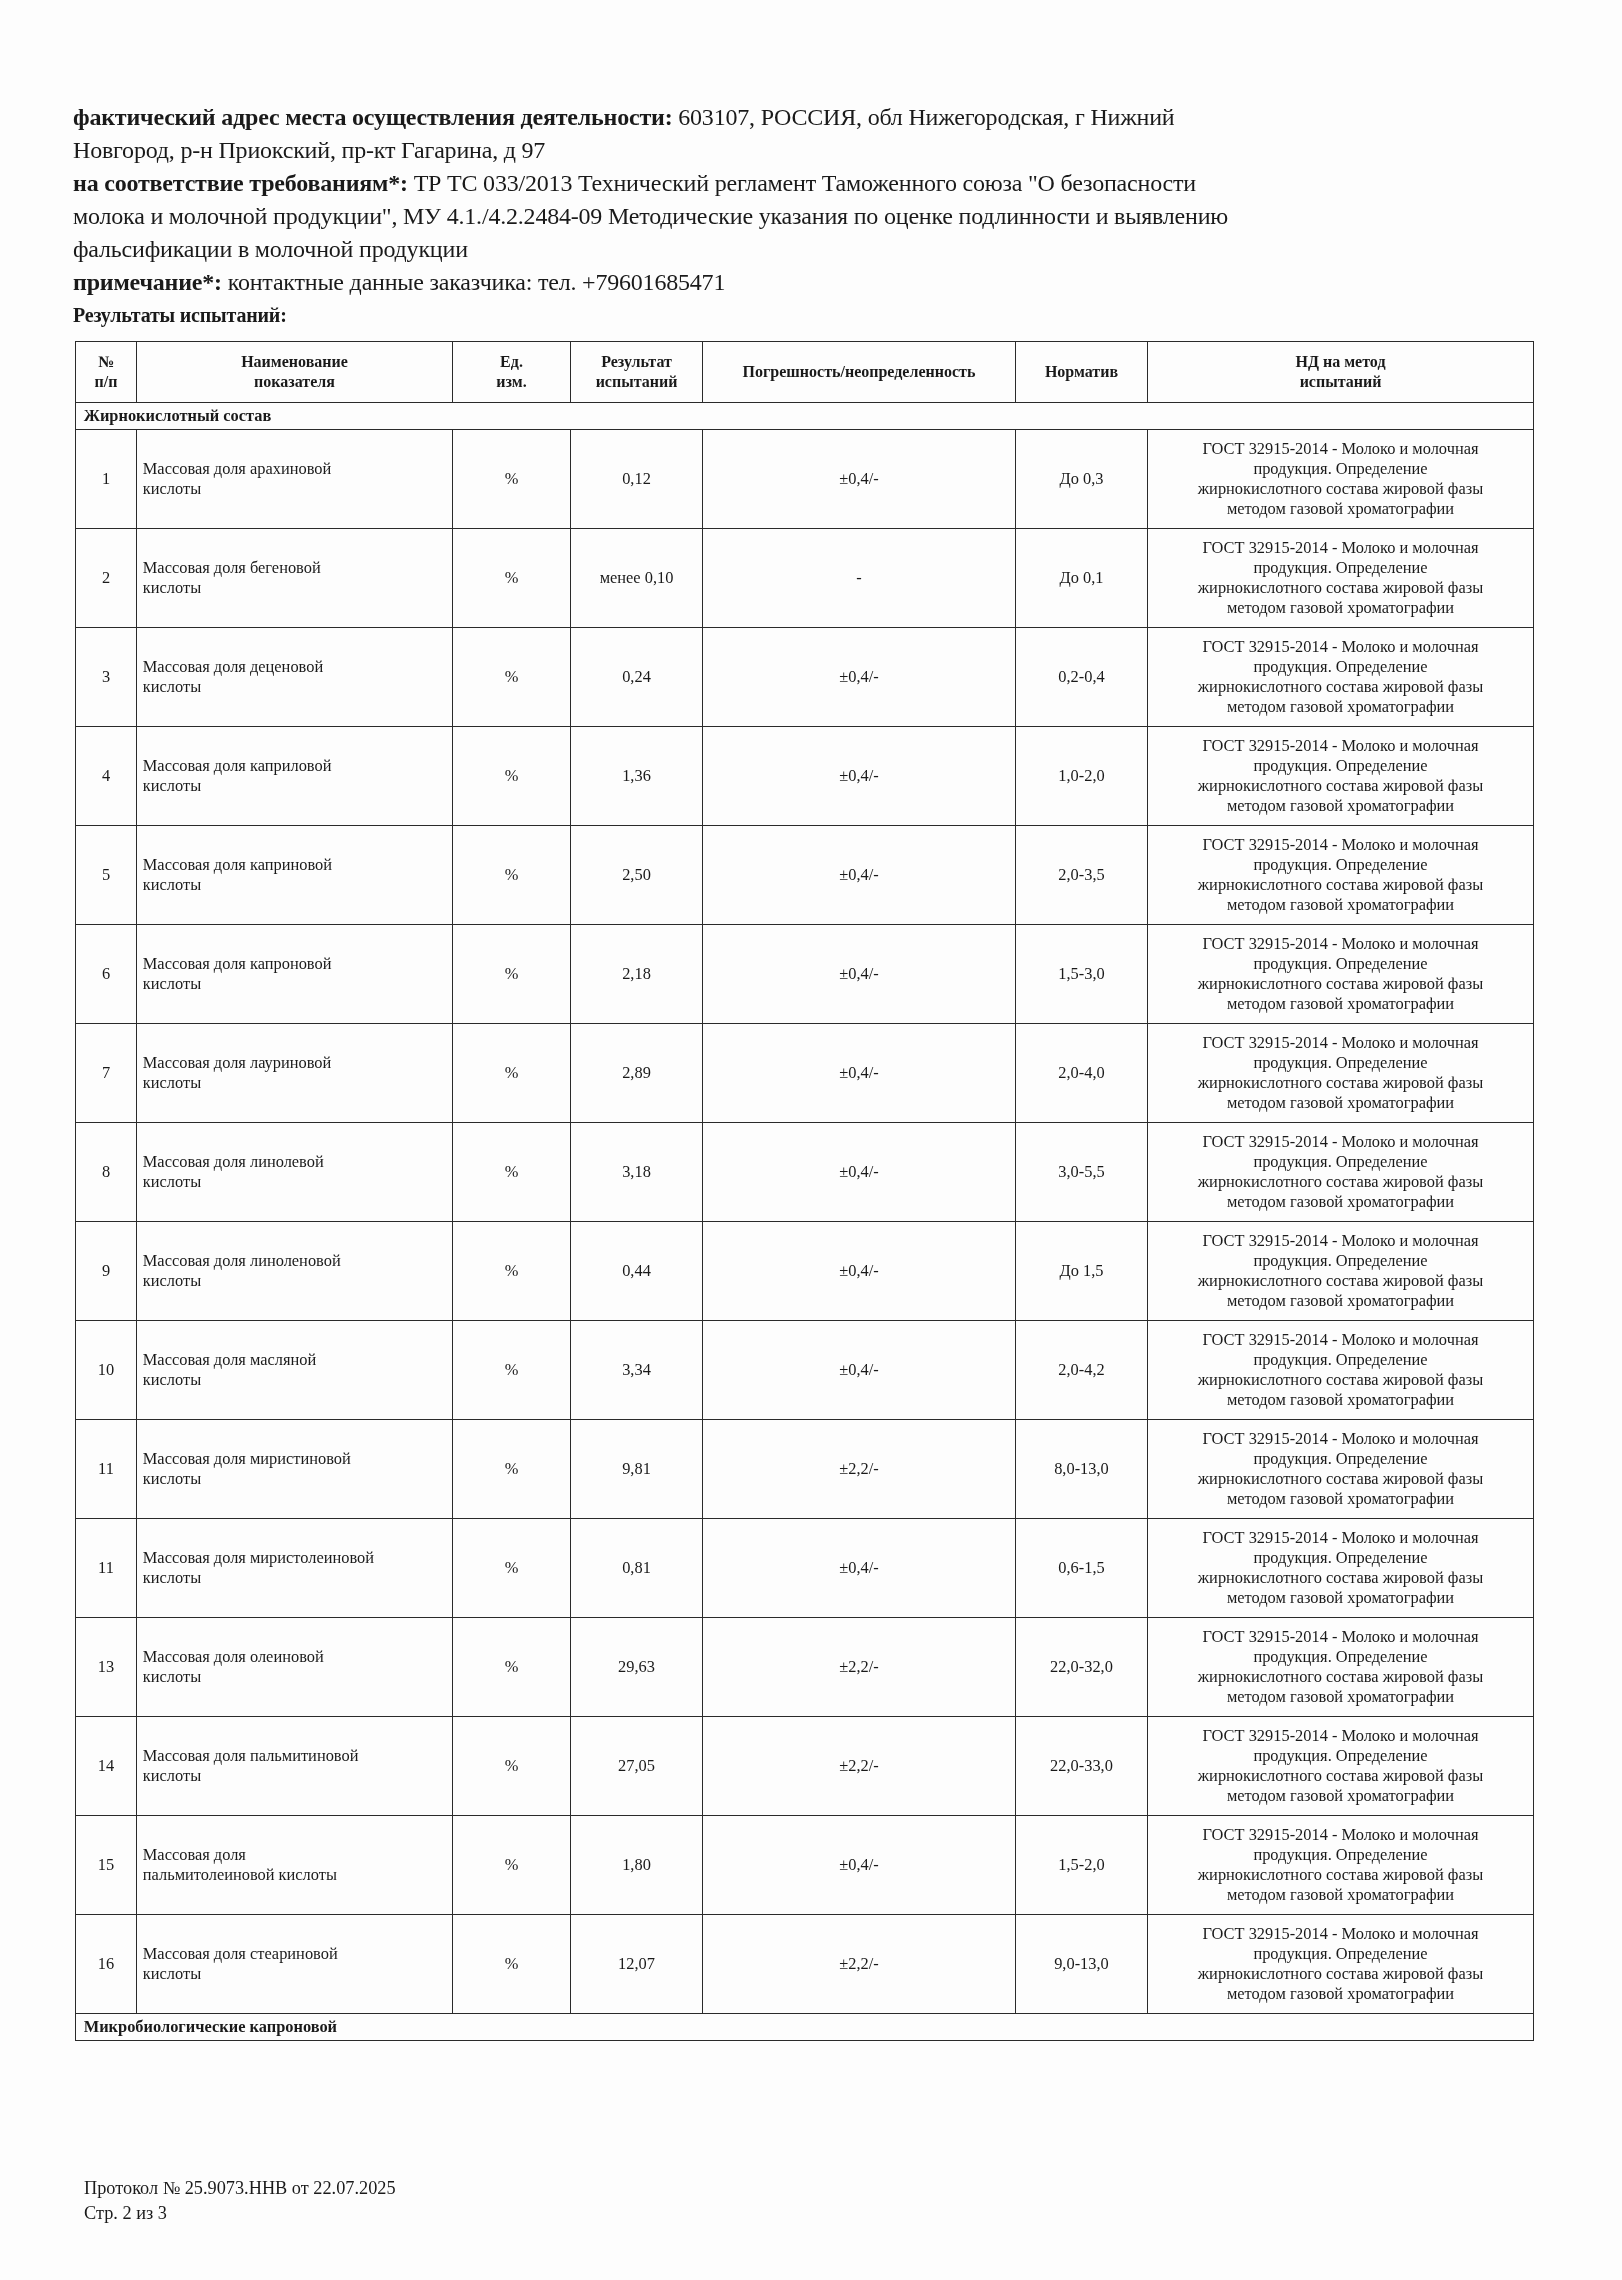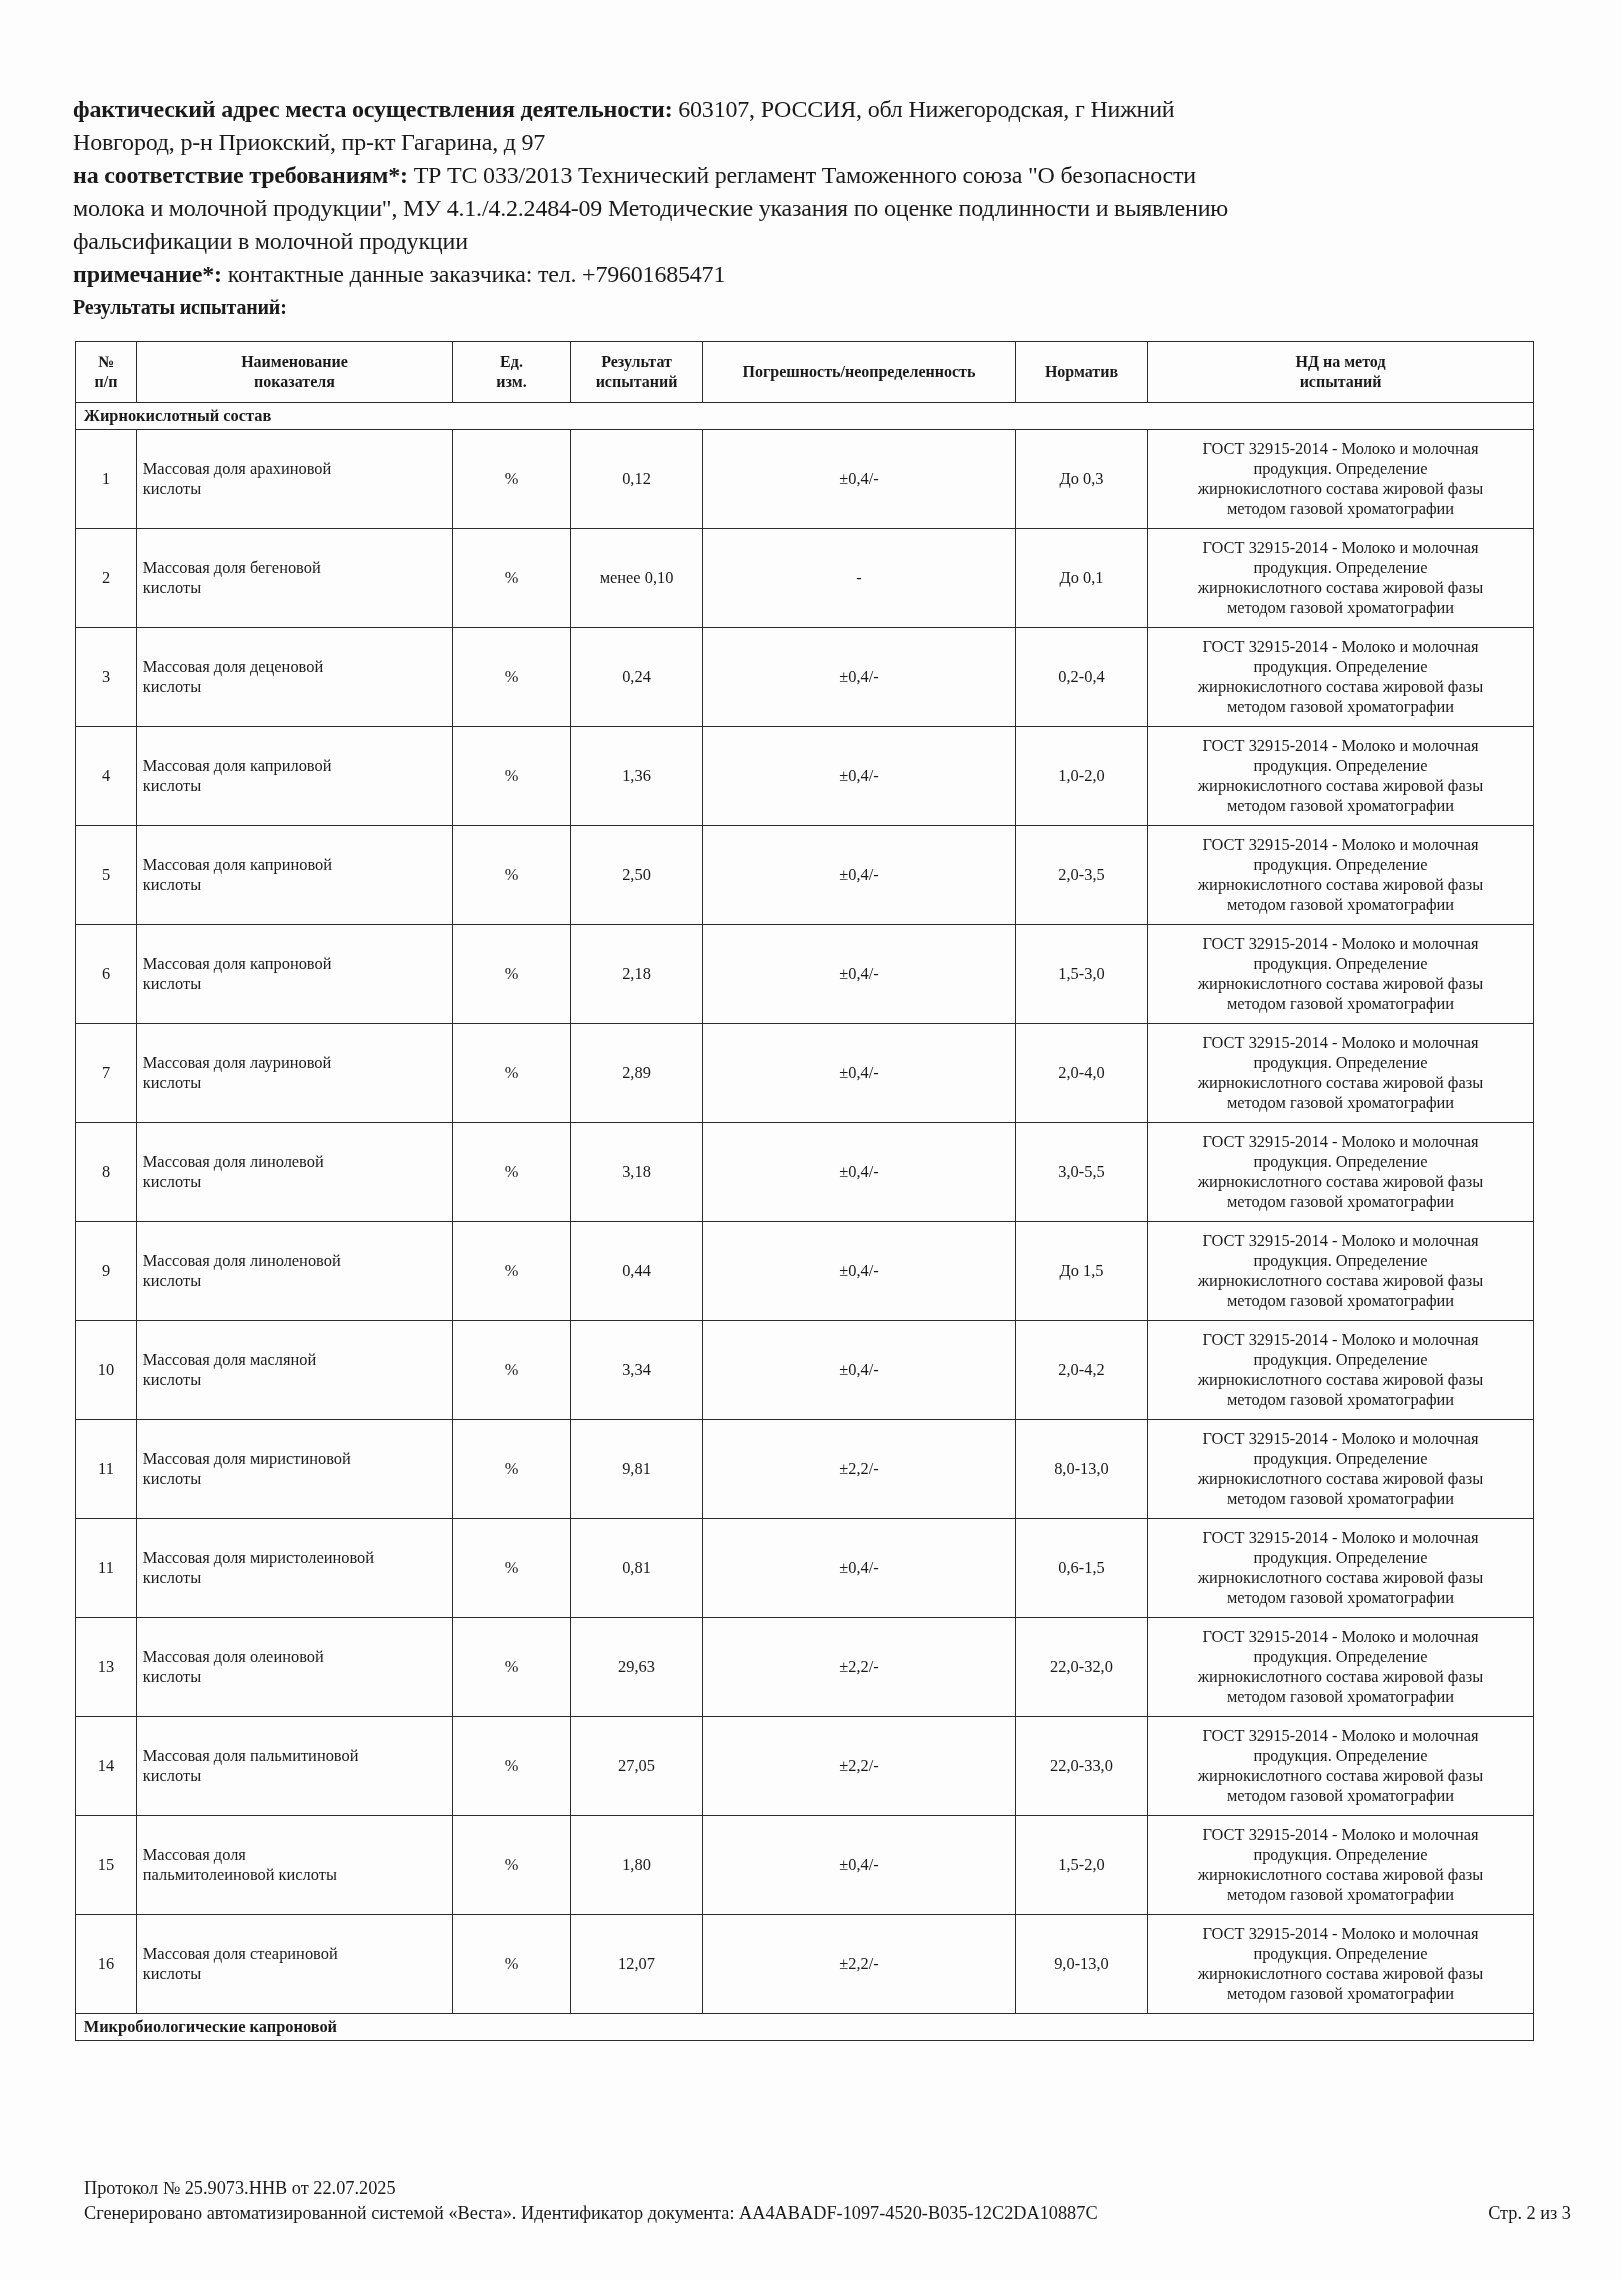--- a/index.html
+++ b/index.html
@@ -2,21 +2,21 @@
 <html><head>
   <meta charset="utf-8">
   <style>
     html, body { margin: 0; padding: 0; background: #ffffff; }
     body {
       width: 1622px; height: 2281px; position: relative; overflow: hidden;
       font-family: "Liberation Serif", "DejaVu Serif", serif; color: #1a1a1a;
       background: #fdfdfd;
     }
     .header-block {
-      position: absolute; left: 73px; top: 93px; width: 1448px;
+      position: absolute; left: 73px; top: 101px; width: 1448px;
       font-size: 24px; line-height: 33px; letter-spacing: -0.2px;
     }
     .header-block p { margin: 0; }
     .header-block b { font-weight: bold; }
     .results-title { font-weight: bold; font-size: 20px; }
 
     table.results {
       position: absolute; left: 75px; top: 341px; width: 1458px;
       border-collapse: collapse; table-layout: fixed;
       font-size: 16.4px; line-height: 20px;
@@ -234,17 +234,16 @@
       </tr>
       <tr class="section">
         <td colspan="7">Микробиологические капроновой</td>
       </tr>
     </tbody>
 </table>
 
 <div class="footer">
   <div>Протокол № 25.9073.ННВ от 22.07.2025</div>
   <div class="line2">
-    <span>Сгенерировано автоматизированной системой «Веста». Идентификатор документа: AA4ABADF-1097-4520-B035-12C2DA10887C</span>
     <span>Стр. 2 из 3</span>
   </div>
 </div>
 
 
 </body></html>

